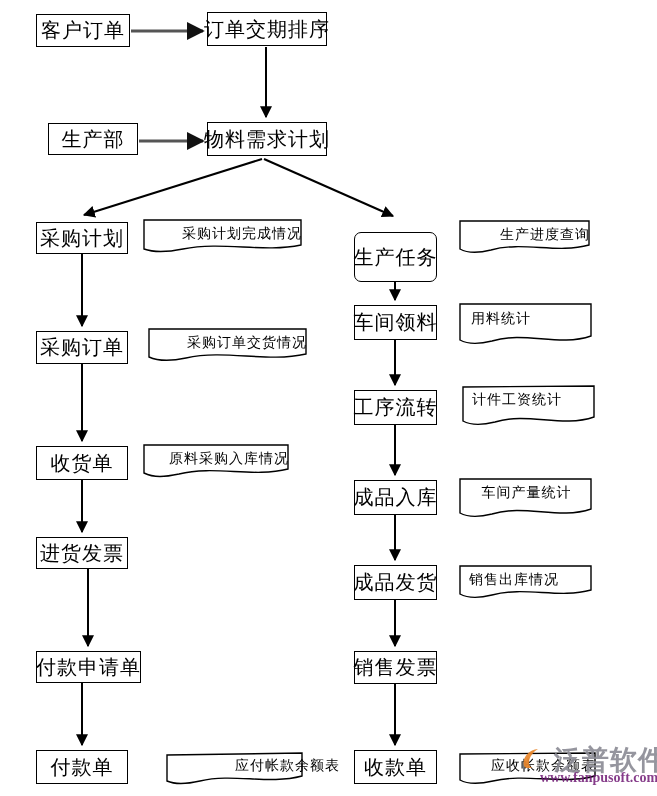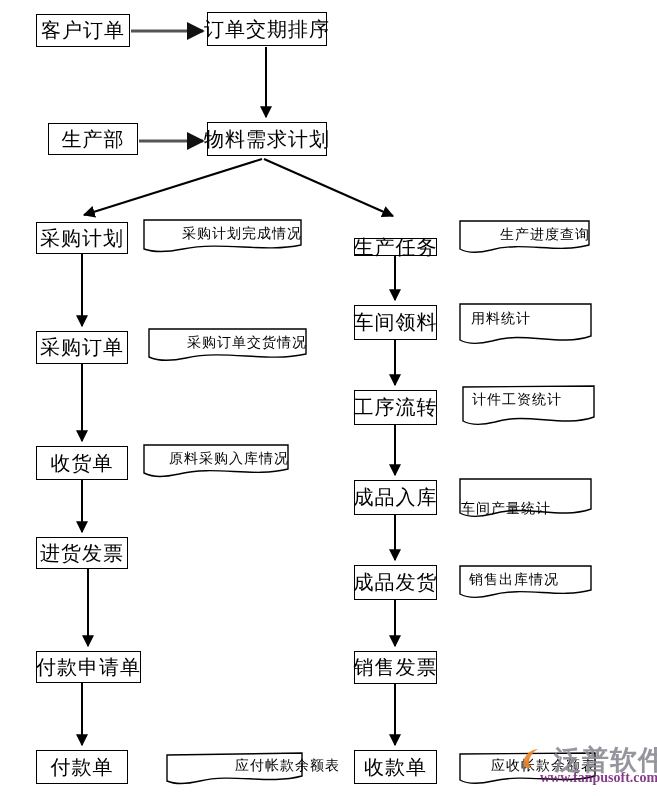--- a/index.html
+++ b/index.html
@@ -142,21 +142,21 @@
   <div class="node process" style="left:48px;top:123px;width:90px;height:32px;">生产部</div>
   <div class="node process" style="left:207px;top:122px;width:120px;height:34px;">物料需求计划</div>
 
   <div class="node process" style="left:36px;top:222px;width:92px;height:32px;">采购计划</div>
   <div class="node process" style="left:36px;top:331px;width:92px;height:33px;">采购订单</div>
   <div class="node process" style="left:36px;top:446px;width:92px;height:34px;">收货单</div>
   <div class="node process" style="left:36px;top:537px;width:92px;height:32px;">进货发票</div>
   <div class="node process" style="left:36px;top:651px;width:105px;height:32px;">付款申请单</div>
   <div class="node process" style="left:36px;top:750px;width:92px;height:34px;">付款单</div>
 
-  <div class="node process" style="left:354px;top:238px;width:83px;height:18px;">生产任务</div>
+  <div class="node process" style="left:354px;top:232px;width:83px;height:50px;border-radius:7px;">生产任务</div>
   <div class="node process" style="left:354px;top:305px;width:83px;height:35px;">车间领料</div>
   <div class="node process" style="left:354px;top:390px;width:83px;height:35px;">工序流转</div>
   <div class="node process" style="left:354px;top:480px;width:83px;height:35px;">成品入库</div>
   <div class="node process" style="left:354px;top:565px;width:83px;height:35px;">成品发货</div>
   <div class="node process" style="left:354px;top:651px;width:83px;height:33px;">销售发票</div>
   <div class="node process" style="left:354px;top:750px;width:83px;height:34px;">收款单</div>
 
   <div class="doc" style="left:143px;top:219px;width:159px;height:36px;">
     <svg width="159" height="36" viewBox="0 0 159 36" preserveAspectRatio="none">
       <path d="M1,1 L158,1 L158,26 C120,34 80,22 40,30 C25,33 12,34 1,30 Z" fill="#ffffff" stroke="#000000" stroke-width="1.4"></path>
@@ -203,21 +203,21 @@
     <svg width="133" height="44" viewBox="0 0 133 44" preserveAspectRatio="none">
       <path d="M1,2 L132,1 L132,32 C100,43 66,27 33,37 C21,40 10,41 1,36 Z" fill="#ffffff" stroke="#000000" stroke-width="1.4"></path>
     </svg>
     <div class="doc-label" style="line-height:28px;text-align:left;padding-left:10px;box-sizing:border-box;">计件工资统计</div>
   </div>
 
   <div class="doc" style="left:459px;top:478px;width:133px;height:44px;">
     <svg width="133" height="44" viewBox="0 0 133 44" preserveAspectRatio="none">
       <path d="M1,1 L132,1 L132,31 C100,42 66,26 33,36 C21,39 10,40 1,35 Z" fill="#ffffff" stroke="#000000" stroke-width="1.4"></path>
     </svg>
-    <div class="doc-label" style="line-height:28px;text-align:left;padding-left:2px;box-sizing:border-box;margin-top:16px;">车间产量统计</div>
+    <div class="doc-label" style="line-height:28px;text-align:center;padding-left:2px;box-sizing:border-box;">车间产量统计</div>
   </div>
 
   <div class="doc" style="left:459px;top:565px;width:133px;height:36px;">
     <svg width="133" height="36" viewBox="0 0 133 36" preserveAspectRatio="none">
       <path d="M1,1 L132,1 L132,25 C100,34 66,21 33,30 C21,33 10,34 1,29 Z" fill="#ffffff" stroke="#000000" stroke-width="1.4"></path>
     </svg>
     <div class="doc-label" style="line-height:28px;text-align:left;padding-left:10px;box-sizing:border-box;">销售出库情况</div>
   </div>
 
   <div class="doc" style="left:459px;top:752px;width:137px;height:34px;">

